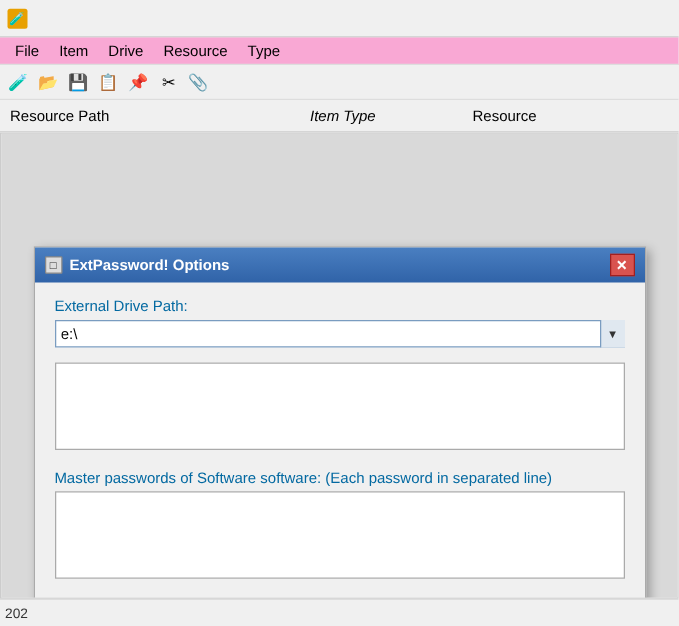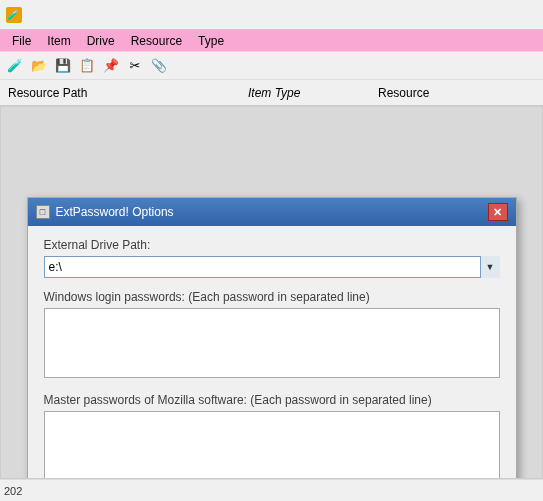--- a/index.html
+++ b/index.html
@@ -175,21 +175,21 @@
       display: flex;
       align-items: center;
       justify-content: center;
       font-size: 9px;
       color: #333;
     }
 
     .dialog-title-text {
       color: #fff;
       font-size: 12px;
-      font-weight: normal;
+      font-weight: bold;
     }
 
     .dialog-close-btn {
       width: 20px;
       height: 18px;
       background: #d9534f;
       border: 1px solid #a02020;
       color: #fff;
       font-size: 11px;
       cursor: pointer;
@@ -198,21 +198,21 @@
       justify-content: center;
       font-weight: bold;
     }
 
     .dialog-body {
       padding: 12px 16px 12px 16px;
     }
 
     .field-label {
       font-size: 12px;
-      color: #404040;
+      color: #0369a1;
       margin-bottom: 4px;
       display: block;
     }
 
     .text-input {
       width: 100%;
       height: 22px;
       border: 1px solid #7a9cc0;
       background: #fff;
       padding: 2px 22px 2px 4px;
@@ -310,26 +310,25 @@
         </div>
 
         <div class="dialog-body">
 
           <label class="field-label">External Drive Path:</label>
           <div class="input-wrapper">
             <input class="text-input" type="text" value="e:\" style="">
             <div class="dropdown-arrow">▼</div>
           </div>
 
-          <label class="field-label">Windows login passwords: (Each password in separated line)</label>
           <div class="textarea-wrapper">
             <textarea class="text-area" style=""></textarea>
           </div>
 
-          <label class="field-label">Master passwords of Mozilla software: (Each password in separated line)</label>
+          <label class="field-label">Master passwords of Software software: (Each password in separated line)</label>
           <div class="textarea-wrapper">
             <textarea class="text-area" style=""></textarea>
           </div>
 
         </div>
 
       </div>
     </div>
 
   </div>

